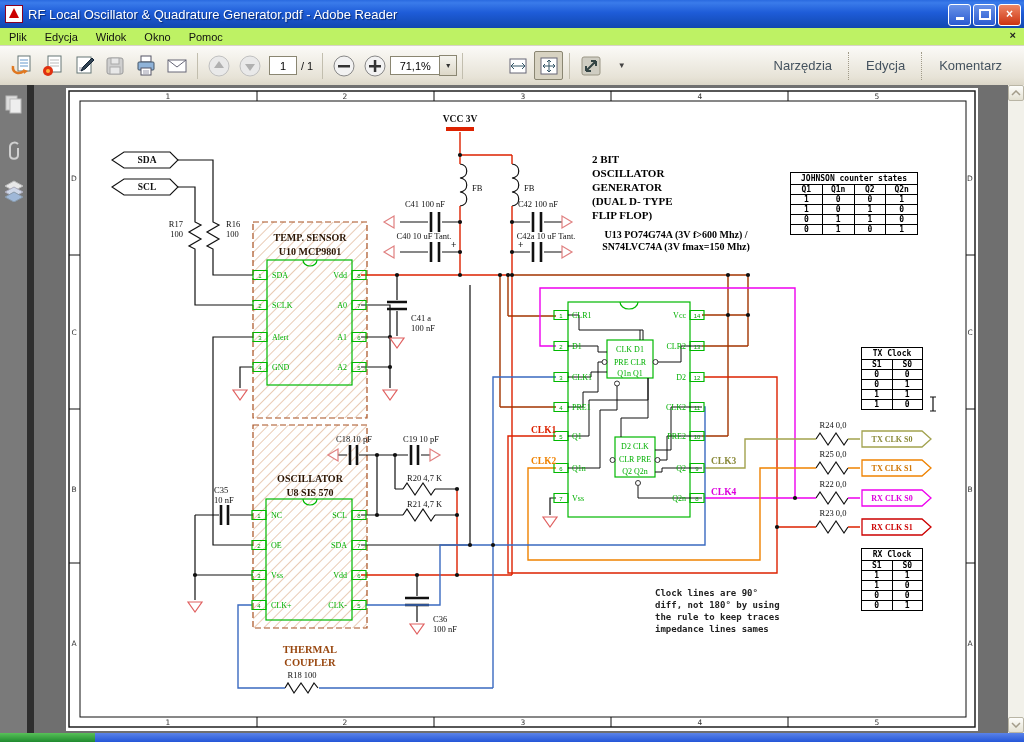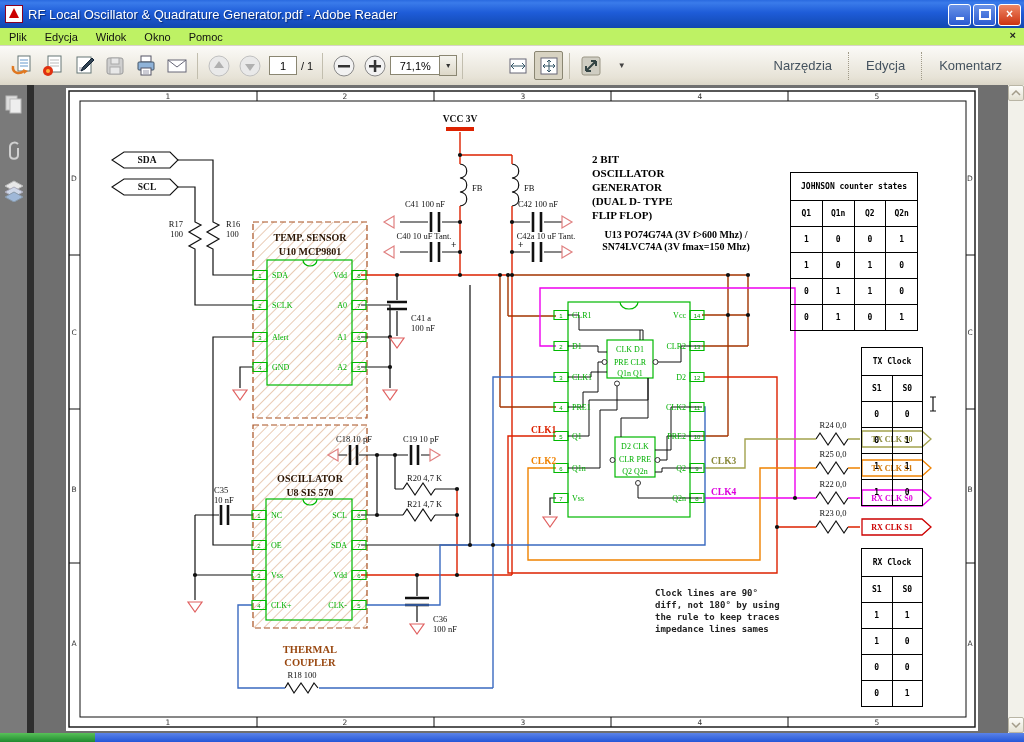--- a/index.html
+++ b/index.html
@@ -43,21 +43,21 @@
   .taskbar{position:absolute;left:0;top:733px;width:1024px;height:9px;background:linear-gradient(180deg,#5b83e8,#2456d8)}
   .startnub{position:absolute;left:0;top:0;width:95px;height:9px;background:linear-gradient(180deg,#58c058,#1f8a2f)}
   
   .page{position:absolute;left:66px;top:88px;width:912px;height:643px;background:#fff}
   .page svg{position:absolute;left:0;top:0}
   .ovl{position:absolute;color:#000}
   .gentitle{left:526px;top:64px;width:160px;text-align:left;font:bold 11px "Liberation Serif",serif;line-height:14px}
   .u13{left:512px;top:141px;width:196px;text-align:center;font:bold 10px "Liberation Serif",serif;line-height:12px}
   .note{left:589px;top:499px;font:600 9px "DejaVu Sans Mono",monospace;line-height:12px;color:#222}
   table.sch{position:absolute;border-collapse:collapse;font:bold 8px "DejaVu Sans Mono",monospace;color:#000;table-layout:fixed}
-  table.sch td,table.sch th{border:1px solid #000;text-align:center;padding:8px;height:9px;font-weight:bold}
+  table.sch td,table.sch th{border:1px solid #000;text-align:center;padding:0;height:9px;font-weight:bold}
   table.sch .tt{height:11px}
   .jt{left:724px;top:84px;width:128px}
   .txt{left:795px;top:259px;width:62px}
   .rxt{left:795px;top:460px;width:62px}
   .tb{left:717px;top:593px;width:184px;height:37px;font-family:"Liberation Serif",serif}
   .tb .r{border:1px solid #000;border-bottom:none;padding:0 3px;white-space:nowrap;overflow:hidden}
   .tb .r1{height:12px;font:bold 9px "Liberation Serif",serif;line-height:12px}
   .tb .r2{height:11px;font:bold 8.5px "Liberation Serif",serif;line-height:11px}
   .tb .r3{height:12px;font:7.5px "Liberation Serif",serif;line-height:12px;border-bottom:1px solid #000}
   

